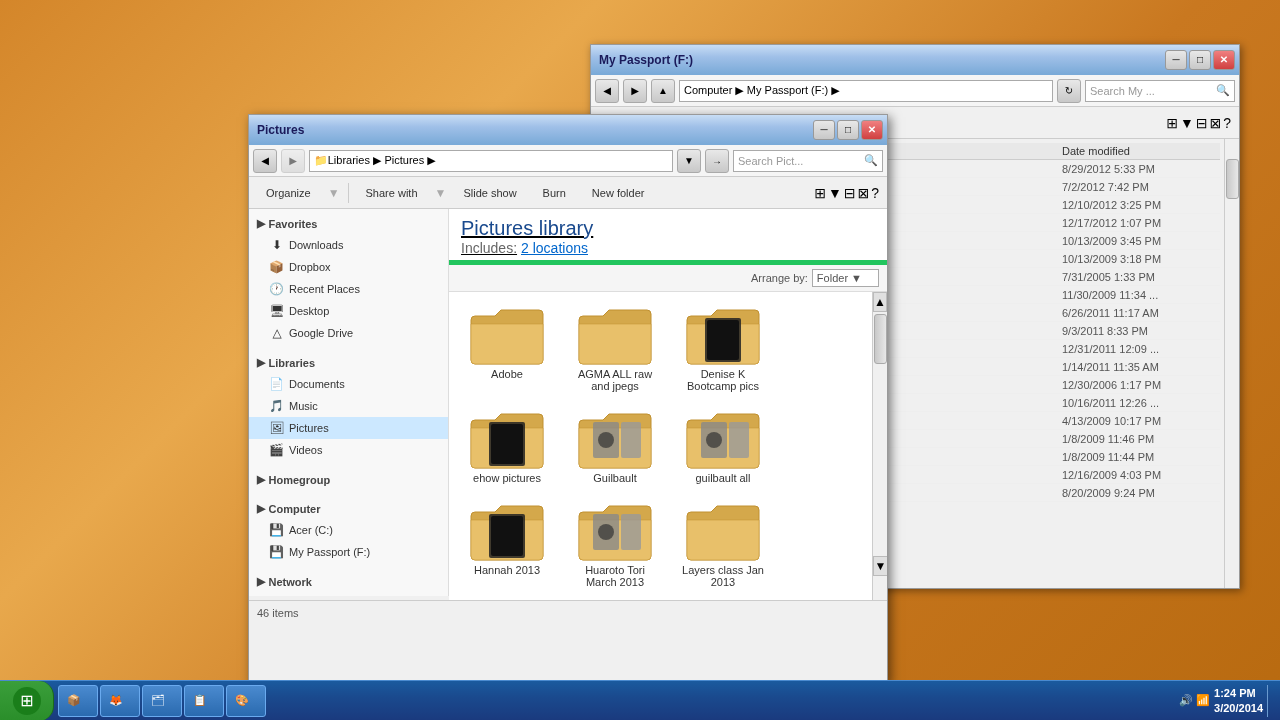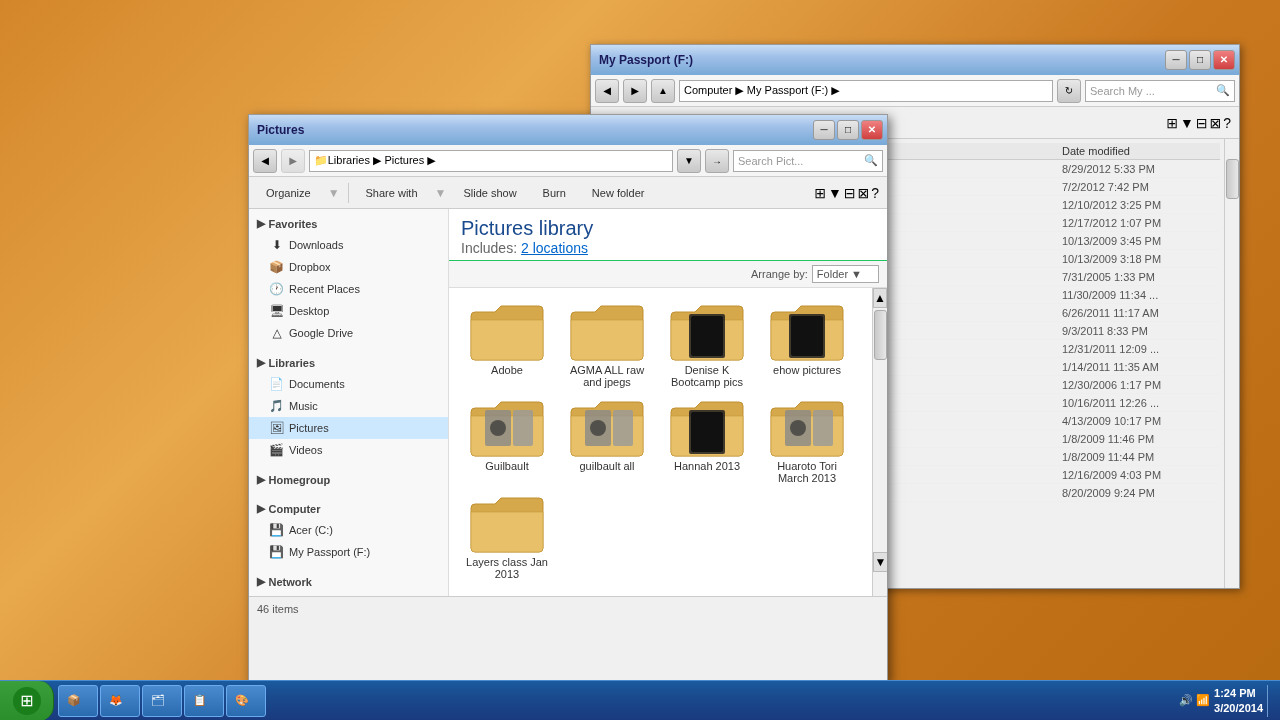--- a/index.html
+++ b/index.html
@@ -268,21 +268,22 @@
     
     .main-content {
       flex: 1;
       display: flex;
       flex-direction: column;
       overflow: hidden;
     }
     .content-header {
       padding: 8px 12px 4px;
       background: white;
-      border-bottom: 1px solid #22c55e;
+      border-bottom: 5px solid #22c55e;
+      text-decoration: underline;
     }
     .content-title {
       font-size: 20px;
       color: #1a4a8e;
       font-weight: 300;
     }
     .content-subtitle {
       font-size: 14px;
       color: #666;
       display: flex;
@@ -310,20 +311,21 @@
       position: relative;
     }
 
     
     .folder-grid {
       flex: 1;
       overflow-y: auto;
       padding: 8px;
       display: flex;
       flex-wrap: wrap;
+      gap: 8px;
       align-content: flex-start;
       background: white;
     }
     .folder-item {
       width: 100px;
       display: flex;
       flex-direction: column;
       align-items: center;
       cursor: pointer;
       padding: 4px;

